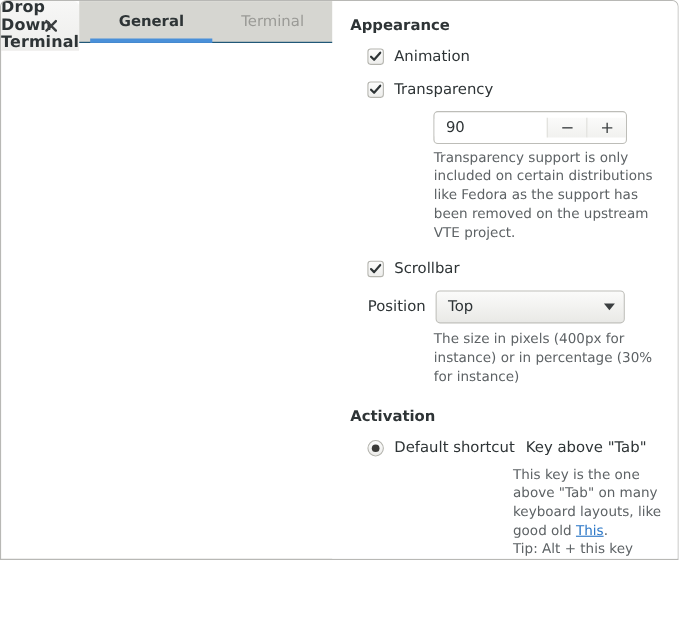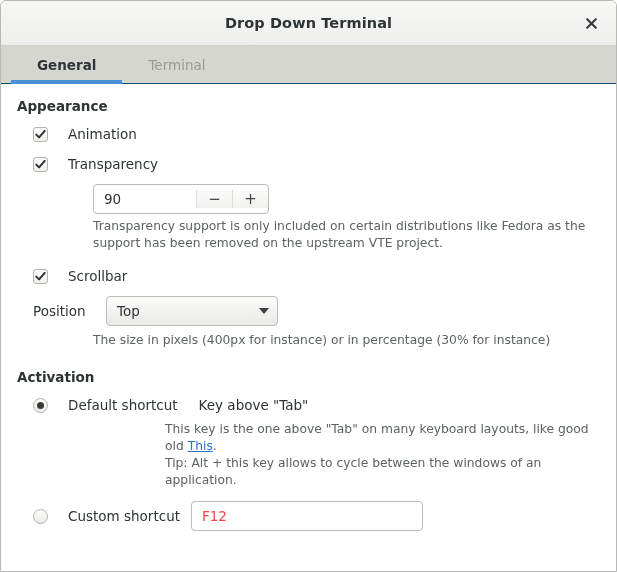--- a/index.html
+++ b/index.html
@@ -10,28 +10,28 @@
   body {
     width: 617px;
     height: 572px;
     font-family: "DejaVu Sans", "Liberation Sans", sans-serif;
     -webkit-font-smoothing: antialiased;
   }
 
   .window {
     position: relative;
     width: 617px;
-    height: 572px;
+    height: 509px;
     box-sizing: border-box;
     border: 1px solid #b8b8b5;
     border-radius: 6px 6px 0 0;
     background: #ffffff;
     overflow: hidden;
     display: flex;
-    flex-direction: column;
+    flex-direction: row;
   }
 
   
   .titlebar {
     position: relative;
     height: 44px;
     flex: 0 0 44px;
     background: linear-gradient(to bottom, #f7f7f6 0%, #eeeeec 100%);
     border-bottom: 1px solid #d3d2cd;
     border-radius: 5px 5px 0 0;
@@ -114,21 +114,21 @@
     margin: 0 0 6px 0;
   }
   .section-title.activation { margin-top: 20px; }
 
   .row {
     display: flex;
     align-items: center;
     min-height: 28px;
     margin-bottom: 2px;
   }
-  .indent { padding-left: 16px; gap: 11px; }
+  .indent { padding-left: 16px; }
 
   
   .checkbox {
     width: 15px;
     height: 15px;
     flex: 0 0 15px;
     box-sizing: border-box;
     border: 1px solid #b4b4ae;
     border-radius: 3px;
     background: linear-gradient(to bottom, #fcfcfc 0%, #eeeeec 100%);

